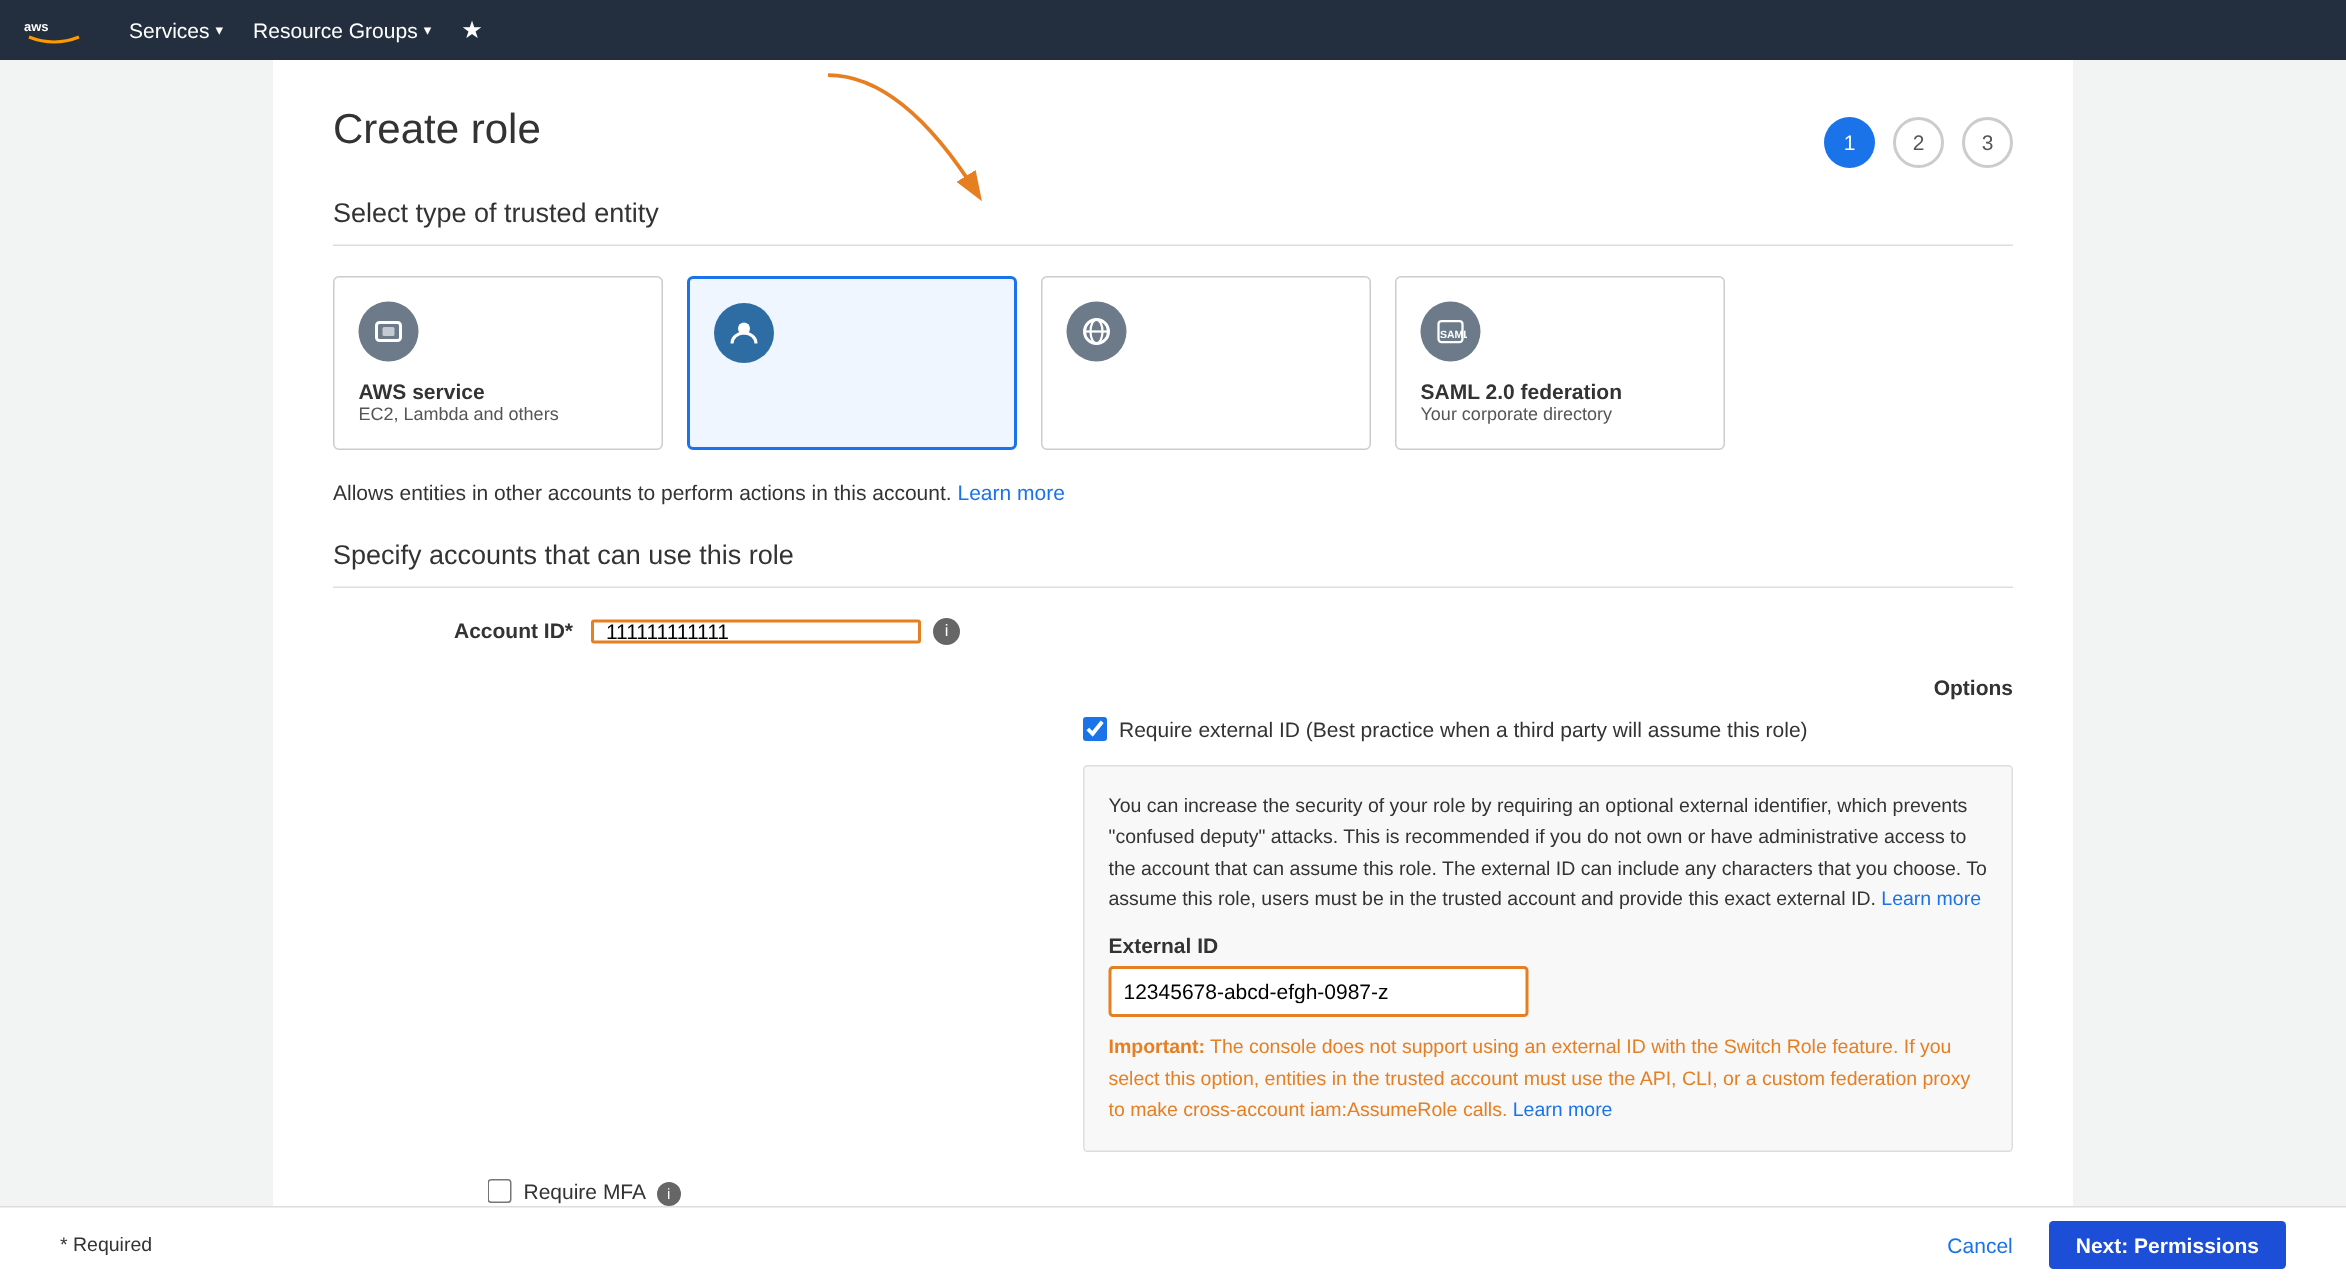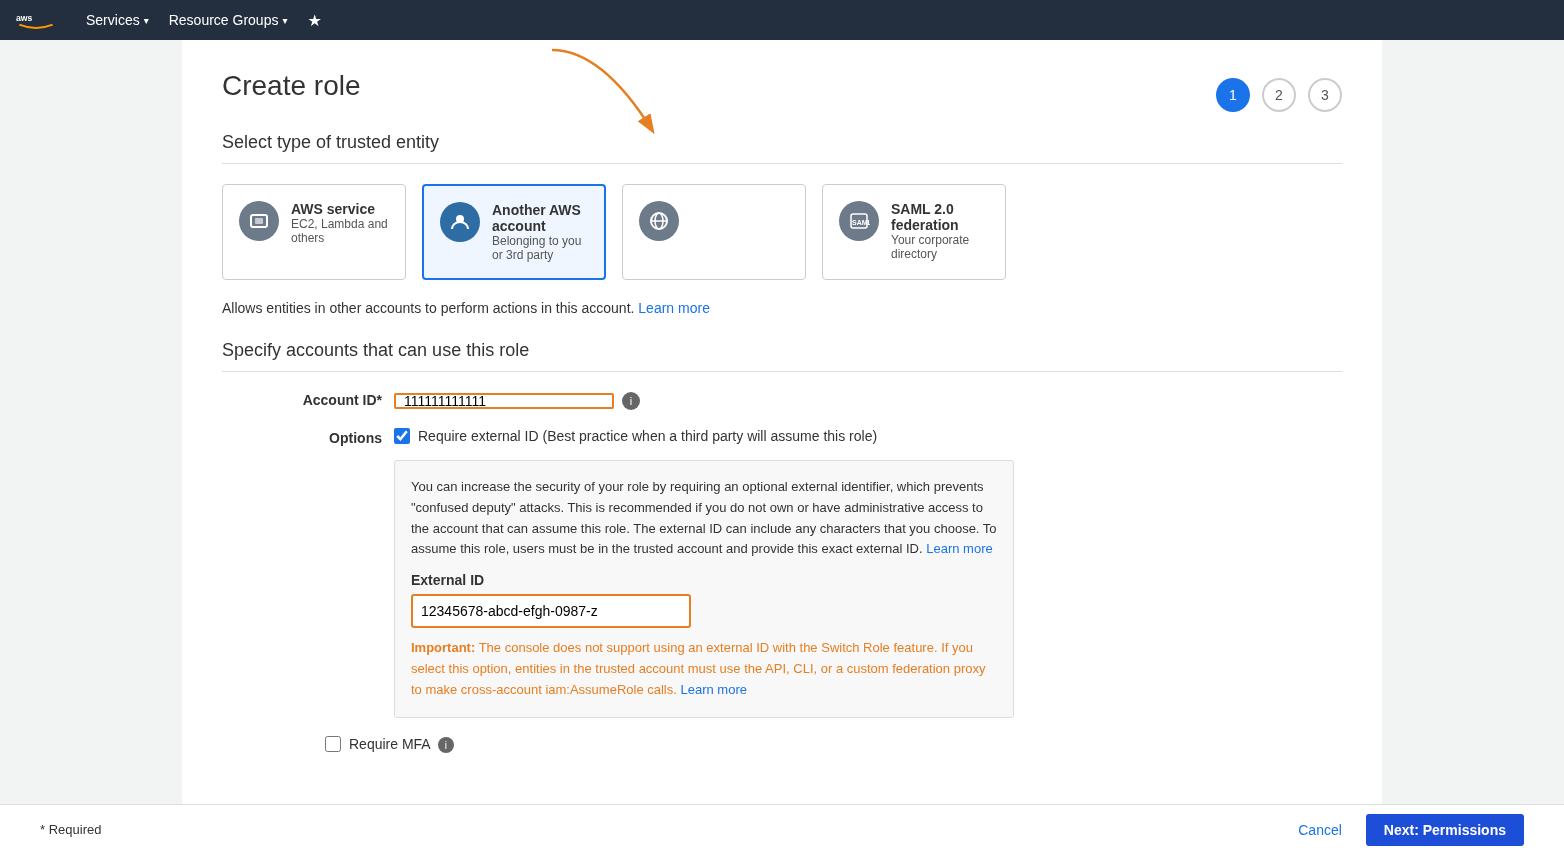--- a/index.html
+++ b/index.html
@@ -94,26 +94,27 @@
     .entity-cards {
       display: flex;
       gap: 16px;
       margin-bottom: 20px;
       flex-wrap: wrap;
     }
     .entity-card {
       border: 1px solid #ccc;
       border-radius: 4px;
       padding: 16px;
-      width: 184px;
+      width: 220px;
       display: flex;
       align-items: flex-start;
       gap: 12px;
       cursor: pointer;
       background: #fff;
+      flex-direction: column;
     }
     .entity-card.selected {
       border: 2px solid #1a73e8;
       background: #f0f6ff;
     }
     .entity-icon {
       width: 40px;
       height: 40px;
       background: #6c7a89;
       border-radius: 50%;
@@ -195,23 +196,24 @@
       justify-content: center;
       color: #fff;
       font-size: 11px;
       cursor: pointer;
       flex-shrink: 0;
     }
 
     
     .options-row {
       display: flex;
-      align-items: flex-start;
+      align-items: flex-end;
       gap: 12px;
       margin-bottom: 18px;
+      flex-direction: column;
     }
     .options-label {
       text-align: right;
       min-width: 160px;
       font-size: 14px;
       font-weight: 600;
       color: #333;
       padding-top: 2px;
     }
     .options-content {
@@ -408,24 +410,20 @@
       </div>
     </div>
 
     <div class="entity-card selected">
       <div class="entity-icon blue">
         <svg width="22" height="22" viewBox="0 0 22 22" fill="none">
           <circle cx="11" cy="8" r="4" fill="white"></circle>
           <path d="M3 18c0-4 3.6-7 8-7s8 3 8 7" stroke="white" stroke-width="2" fill="none"></path>
         </svg>
       </div>
-      <div class="entity-card-text">
-        <div class="card-title">Another AWS account</div>
-        <div class="card-sub">Belonging to you or 3rd party</div>
-      </div>
     </div>
 
     <div class="entity-card">
       <div class="entity-icon gray">
         <svg width="22" height="22" viewBox="0 0 22 22" fill="none">
           <circle cx="11" cy="11" r="8" stroke="white" stroke-width="2" fill="none"></circle>
           <ellipse cx="11" cy="11" rx="4" ry="8" stroke="white" stroke-width="1.5" fill="none"></ellipse>
           <line x1="3" y1="11" x2="19" y2="11" stroke="white" stroke-width="1.5"></line>
         </svg>
       </div>

